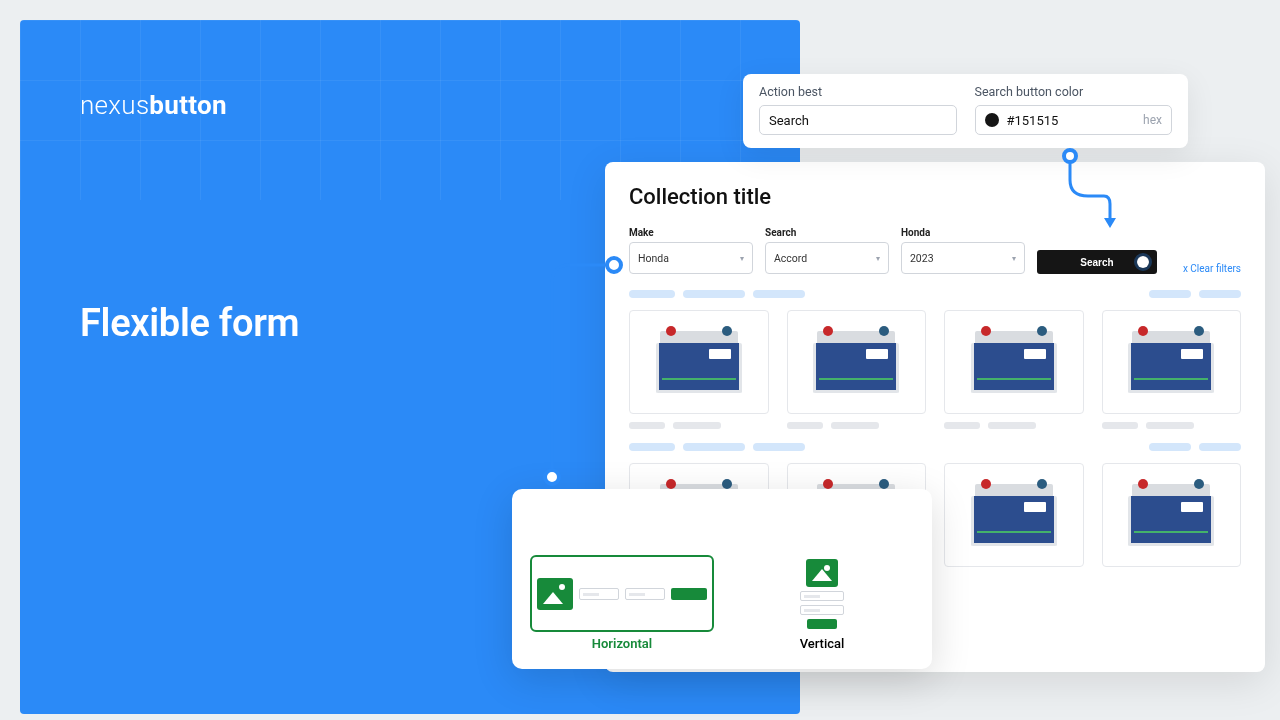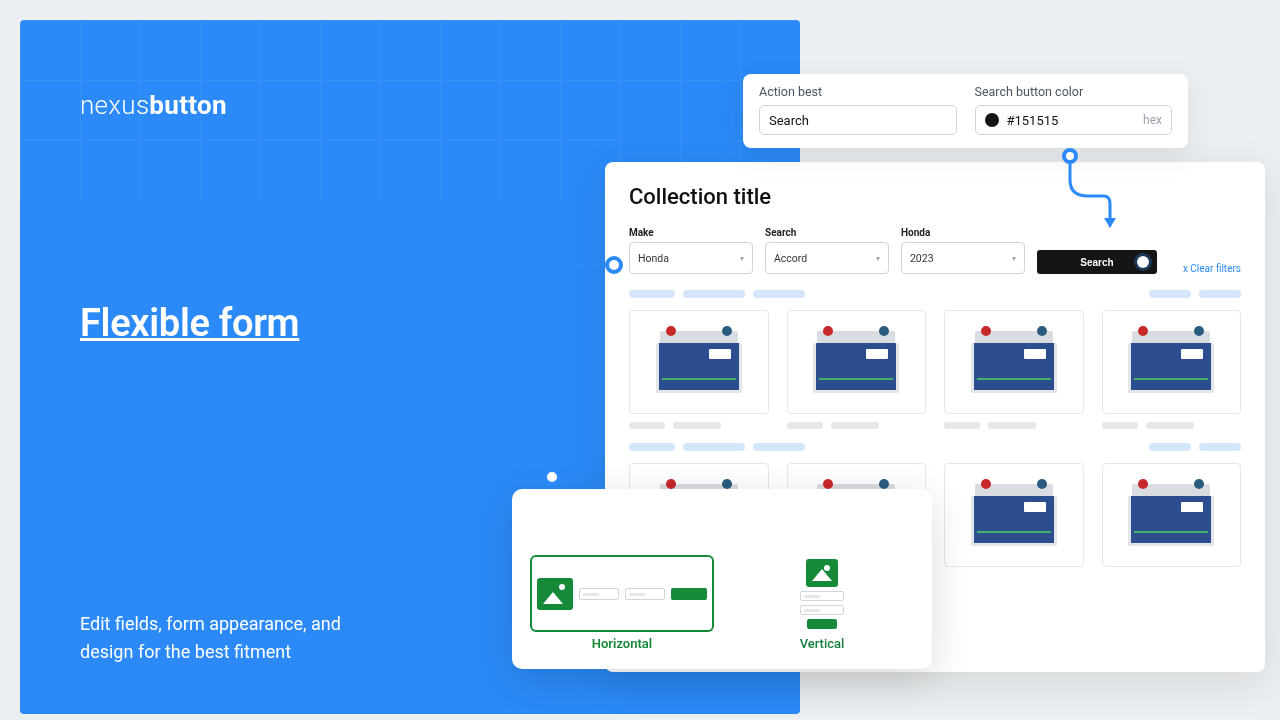--- a/index.html
+++ b/index.html
@@ -3,21 +3,21 @@
 <meta charset="utf-8">
 <style>
 * { box-sizing: border-box; margin: 0; padding: 0; }
 body { font-family: -apple-system, BlinkMacSystemFont, "Segoe UI", Roboto, Helvetica, Arial, sans-serif; background: #eceff1; width: 1280px; height: 720px; overflow: hidden; position: relative; }
 
 
 .blue-panel { position: absolute; left: 20px; top: 20px; width: 780px; height: 694px; background: #2b8af7; border-radius: 4px; color: #fff; padding: 70px 60px 40px; }
 .blue-grid { position:absolute; top:0; left:0; right:0; height:180px; background-image: linear-gradient(rgba(255,255,255,.06) 1px, transparent 1px), linear-gradient(90deg, rgba(255,255,255,.06) 1px, transparent 1px); background-size: 60px 60px; }
 .logo { font-size: 26px; font-weight: 300; letter-spacing: .3px; position: relative; }
 .logo b { font-weight: 700; }
-.headline { position: absolute; top: 280px; font-size: 38px; line-height: 1.25; font-weight: 600; letter-spacing: -.3px; text-decoration: underline; }
+.headline { position: absolute; top: 280px; font-size: 38px; line-height: 1.25; font-weight: 600; letter-spacing: -.3px; }
 .subcopy { position: absolute; bottom: 48px; font-size: 18px; line-height: 1.55; font-weight: 400; max-width: 300px; }
 
 
 .settings-card { position: absolute; left: 743px; top: 74px; width: 445px; height: 74px; background: #fff; border-radius: 8px; box-shadow: 0 8px 30px rgba(0,0,0,.08); display: flex; gap: 18px; padding: 10px 16px 12px; }
 .sfield { flex:1; display:flex; flex-direction:column; gap:6px; }
 .sfield label { font-size: 12.5px; color: #4b5563; }
 .sinput { border:1px solid #d1d5db; border-radius:5px; height:30px; display:flex; align-items:center; padding:0 9px; font-size:13px; color:#111; }
 .sinput .swatch { width:14px; height:14px; border-radius:50%; background:#151515; margin-right:8px; flex-shrink:0; }
 .sinput .hexlbl { margin-left:auto; color:#9ca3af; font-size:12px; }
 
@@ -51,21 +51,21 @@
 
 .phold { display:flex; gap:8px; margin-top:8px; }
 .phold span { height:7px; border-radius:3px; background:#e5e7eb; }
 
 
 .layout-card { position:absolute; left:512px; top:489px; width:420px; height:180px; background:#fff; border-radius:10px; box-shadow:0 10px 40px rgba(0,0,0,.14); display:flex; gap:16px; padding:18px; }
 .layout-opt { flex:1; display:flex; flex-direction:column; align-items:center; gap:4px;margin-top:48px; }
 .lopt-canvas { width:100%; height:108px; border:2px solid #178a3a; border-radius:6px; background:#fff; display:flex; align-items:center; justify-content:center; gap:6px; }
 .layout-opt.inactive .lopt-canvas { border-color:transparent; }
 .lopt-label { font-size:13px; font-weight:600; color:#178a3a; }
-.layout-opt.inactive .lopt-label { color:#15803d; font-weight:500; }
+.layout-opt.inactive .lopt-label { color:#000000; font-weight:500; }
 
 
 .h-thumb { width:36px; height:32px; background:#178a3a; border-radius:3px; position:relative; }
 .h-thumb:after{content:"";position:absolute;left:6px;bottom:6px;border-left:10px solid transparent;border-right:10px solid transparent;border-bottom:12px solid #fff;}
 .h-thumb:before{content:"";position:absolute;right:8px;top:6px;width:6px;height:6px;border-radius:50%;background:#fff;}
 .hmini-field{width:40px;height:12px;border:1px solid #d1d5db;border-radius:2px;position:relative;}
 .hmini-field:after{content:"";position:absolute;left:3px;top:4px;width:16px;height:3px;background:#e5e7eb;}
 .hmini-btn{width:36px;height:12px;background:#178a3a;border-radius:2px;}
 
 
@@ -82,21 +82,20 @@
 </style>
 </head>
 <body>
 
 <div class="blue-panel">
   <div class="blue-grid"></div>
   <div class="logo"><span>nexus</span><b>button</b></div>
   <div class="headline">
     <div>Flexible form</div>
   </div>
-  <div class="subcopy">Edit fields, form appearance, and design for the best fitment</div>
 </div>
 
 <div class="collection-card">
   <div class="ctitle">Collection title</div>
   <div class="filters">
     <div class="fcol">
       <label>Make</label>
       <div class="fsel">
           <span>Honda</span>
           <span class="caret">▾</span>

